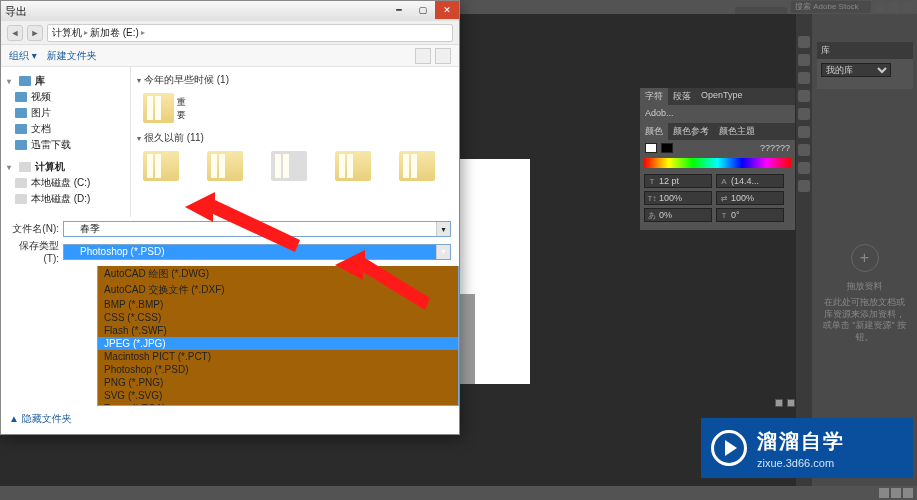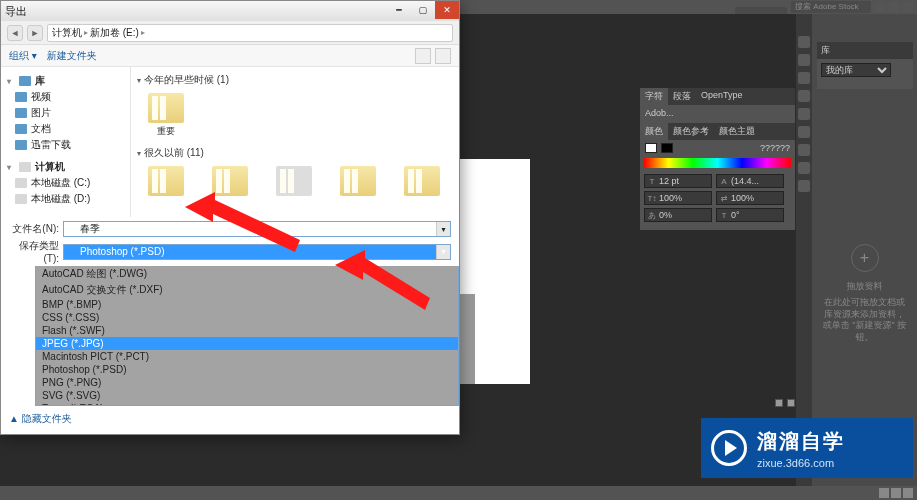--- a/index.html
+++ b/index.html
@@ -62,35 +62,35 @@
   .tree-item.hdr { font-weight: bold; padding-left: 2px; }
   .tree-item .ico { width: 12px; height: 10px; background: #e7cd7a; border-radius: 1px; }
   .tree-item .ico.lib { background: #5b9ac6; }
   .tree-item .ico.pc { background: #d8d8d8; }
   .tree-item .arr { color:#888; font-size:8px; width:8px; }
   
   .dlg-files { flex: 1; padding: 4px 6px; font-size: 10px; overflow: hidden; }
   .group-label { color: #333; font-size: 10px; padding: 2px 0 4px; display: flex; align-items: center; gap: 3px;}
   .group-label .tri { font-size: 8px; color: #666; }
   .files-row { display: flex; gap: 18px; padding: 2px 6px 6px; }
-  .folder { display: flex; flex-direction: column; align-items: center; width: 46px; }
+  .folder { display: flex; flex-direction: row; align-items: center; width: 46px; }
   .folder .fico { width: 36px; height: 30px; background: linear-gradient(#f7e7a8,#e8cf7a); border-radius: 2px; position: relative; }
   .folder .fico::before { content:""; position:absolute; left:4px; top:3px; width:6px; height:24px; background:#fffdef; }
   .folder .fico::after { content:""; position:absolute; left:12px; top:3px; width:6px; height:24px; background:#fffdef; }
   .folder .fn { font-size: 9px; color: #333; margin-top: 2px; text-align: center; }
   .folder.withimg .fico { background: #ddd;}
   
   .dlg-fields { padding: 4px 8px 0; font-size: 10px; }
   .field-row { display: flex; align-items: center; gap: 4px; margin-bottom: 2px; }
   .field-row label { width: 50px; text-align: right; color: #333; font-size: 10px; }
   .field-row .combo { flex: 1; height: 16px; border: 1px solid #7aa6d2; background: #fff; display: flex; align-items: center; padding: 0 16px; position: relative; }
   .field-row .combo .dd { position: absolute; right: 0; top: 0; width: 14px; height: 14px; background: #e8e8e8; border-left: 1px solid #ccc; display: flex; align-items: center; justify-content: center; font-size: 8px;}
   .field-row .combo.sel { background: #3399ff; color: #fff; }
   
-  .dropdown-list { background: #a3a3a3; border: 1px solid #7aa6d2; border-top: none; margin-left: 34px; max-height: 140px; overflow: hidden; }
+  .dropdown-list { background: #a16207; border: 1px solid #7aa6d2; border-top: none; margin-left: 96px; max-height: 140px; overflow: hidden; }
   .dropdown-list .opt { padding: 1px 6px; font-size: 10px; color: #222; }
   .dropdown-list .opt.hl { background: #3399ff; color: #fff; }
   
   .dlg-footer { display: flex; padding: 6px 8px 8px; gap: 8px; align-items: center; font-size: 10px; }
   .dlg-footer .hide { color: #1a5a99; cursor: pointer; }
   
   .arrow { position: absolute; pointer-events: none; }
   .arrow svg { display: block; }
   
   .watermark { position: absolute; right: 4px; bottom: 22px; width: 212px; height: 60px; background: #0a4f9e; display: flex; align-items: center; padding: 8px 10px; color: #fff; }

